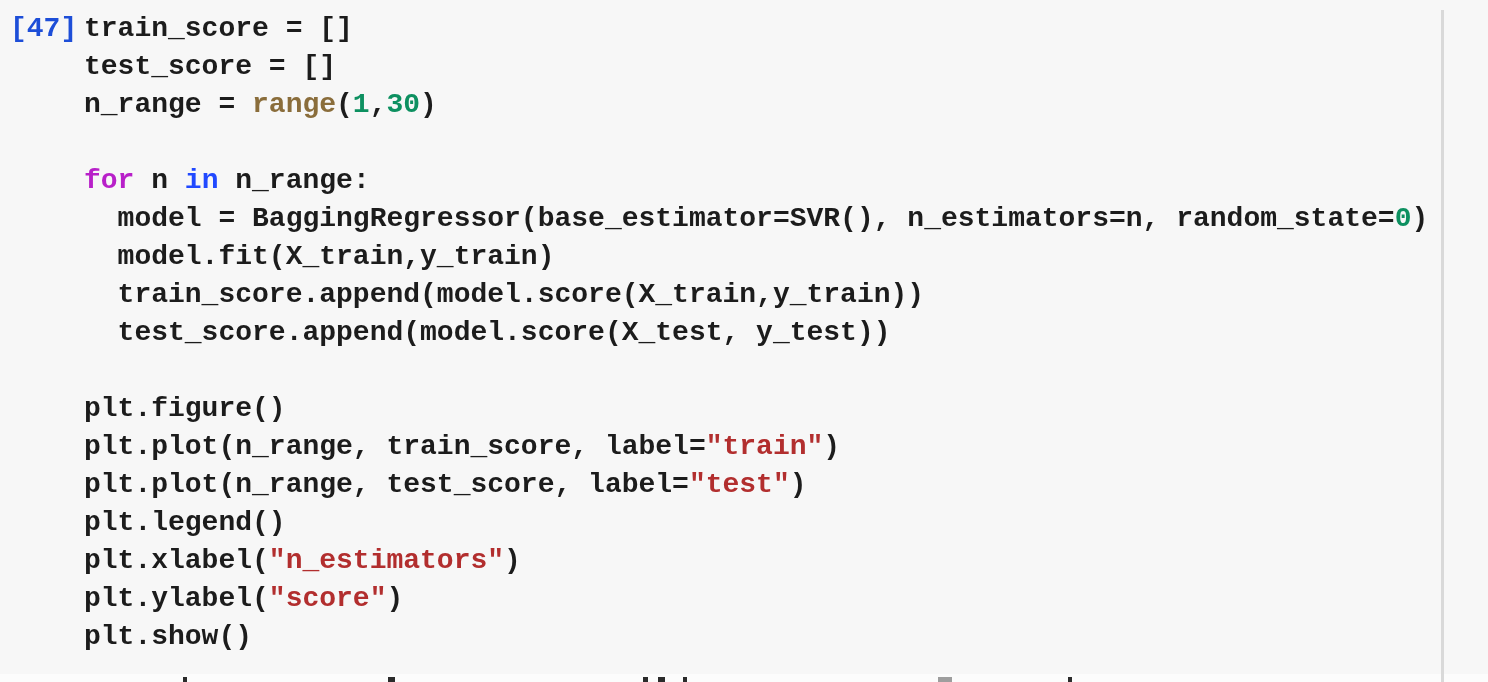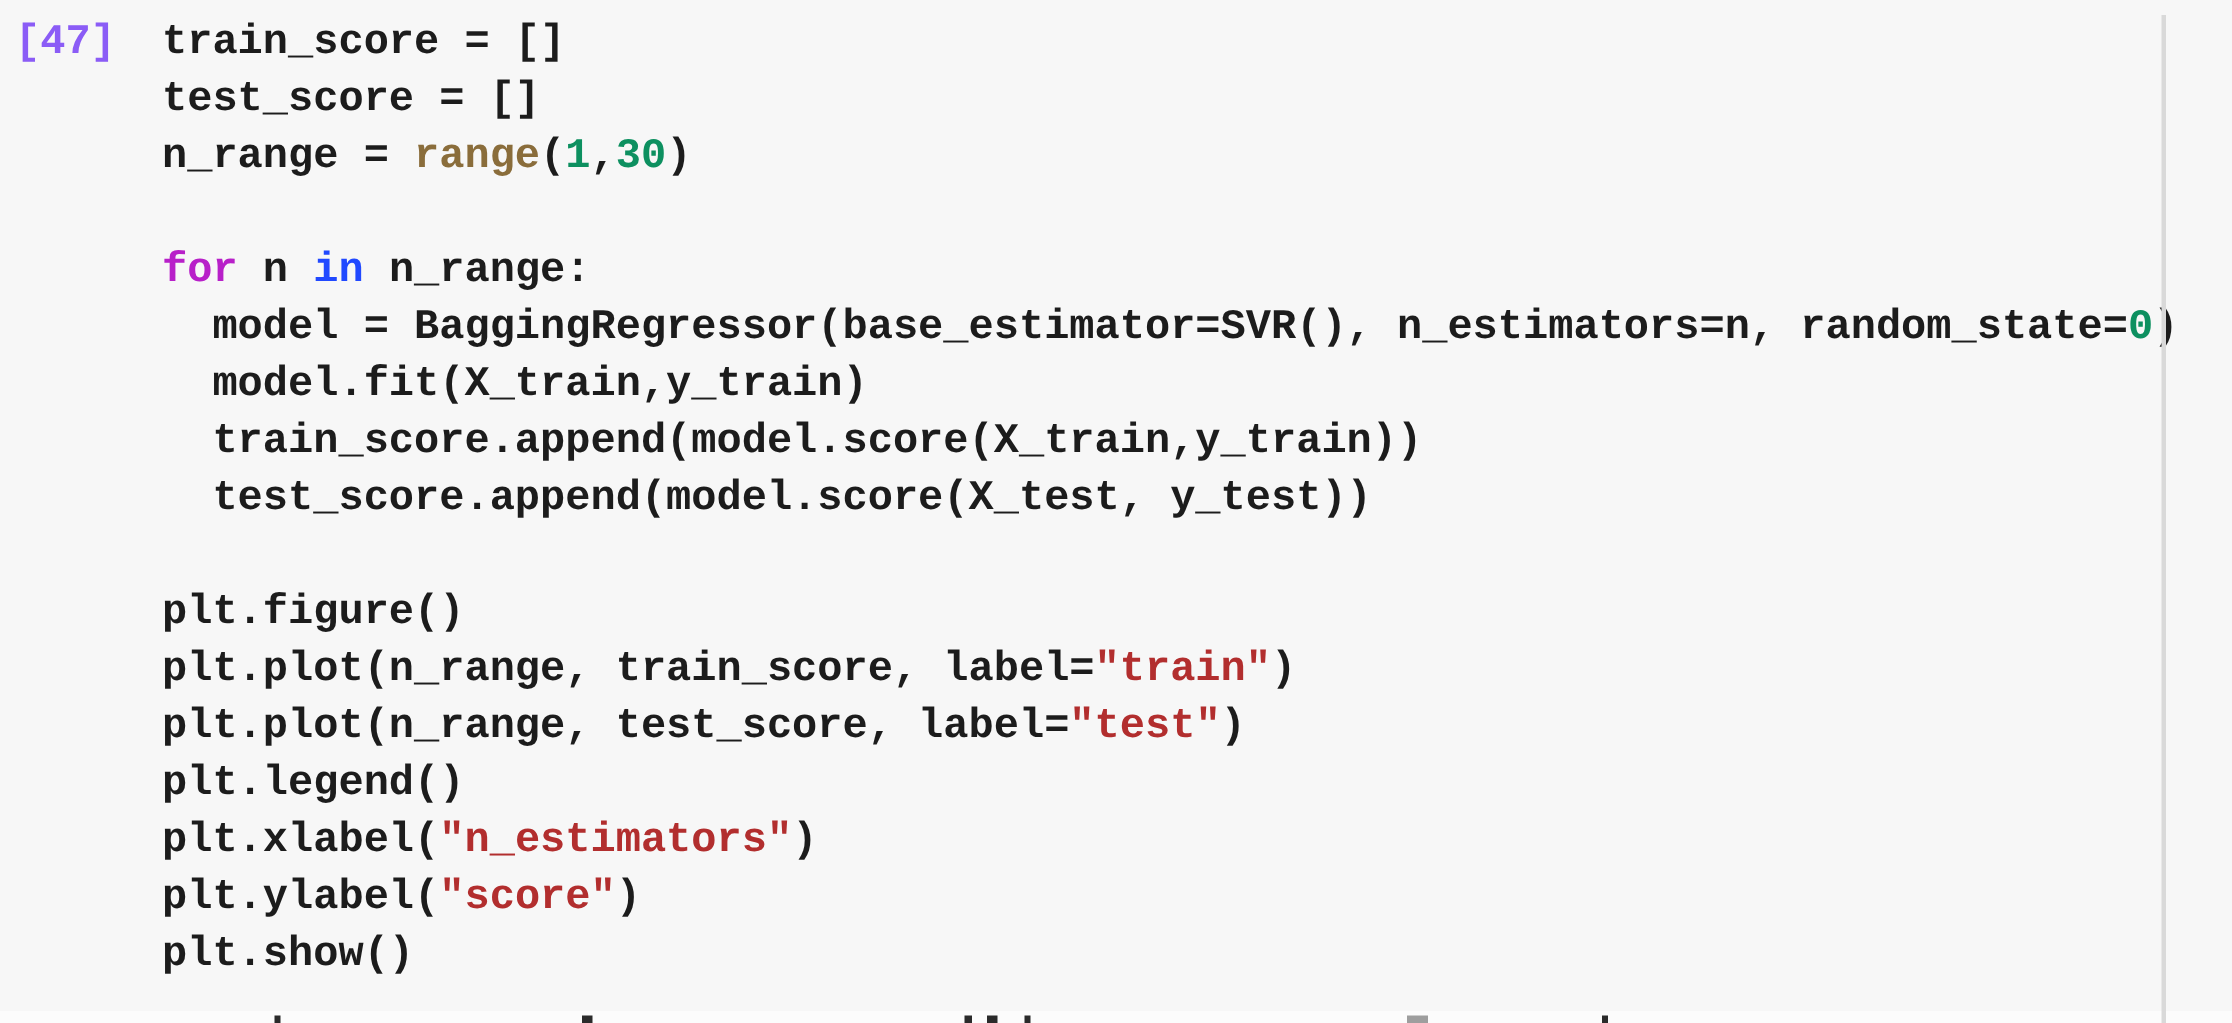--- a/index.html
+++ b/index.html
@@ -7,26 +7,26 @@
     position:relative;
     width:1488px;height:682px;
     background:#f7f7f7;
     overflow:hidden;
     font-family:"Liberation Mono", monospace;
   }
   .gutter{
     position:absolute;left:10px;top:10px;
     font:700 28px/38px "Liberation Mono", monospace;
     letter-spacing:0;
-    color:#8b5cf6;
+    color:#1d4ed8;
     user-select:none;
     text-align:center;
   }
   .code{
-    position:absolute;left:108px;top:10px;margin:0;
+    position:absolute;left:84px;top:10px;margin:0;
     font:700 28px/38px "Liberation Mono", monospace;
     color:#1c1c1c;
     white-space:pre;
   }
   .code .ln{height:38px;}
   .bottom-strip{
     position:absolute;left:0;bottom:0;
     width:1488px;height:8px;
     background:#fcfcfc;
   }

